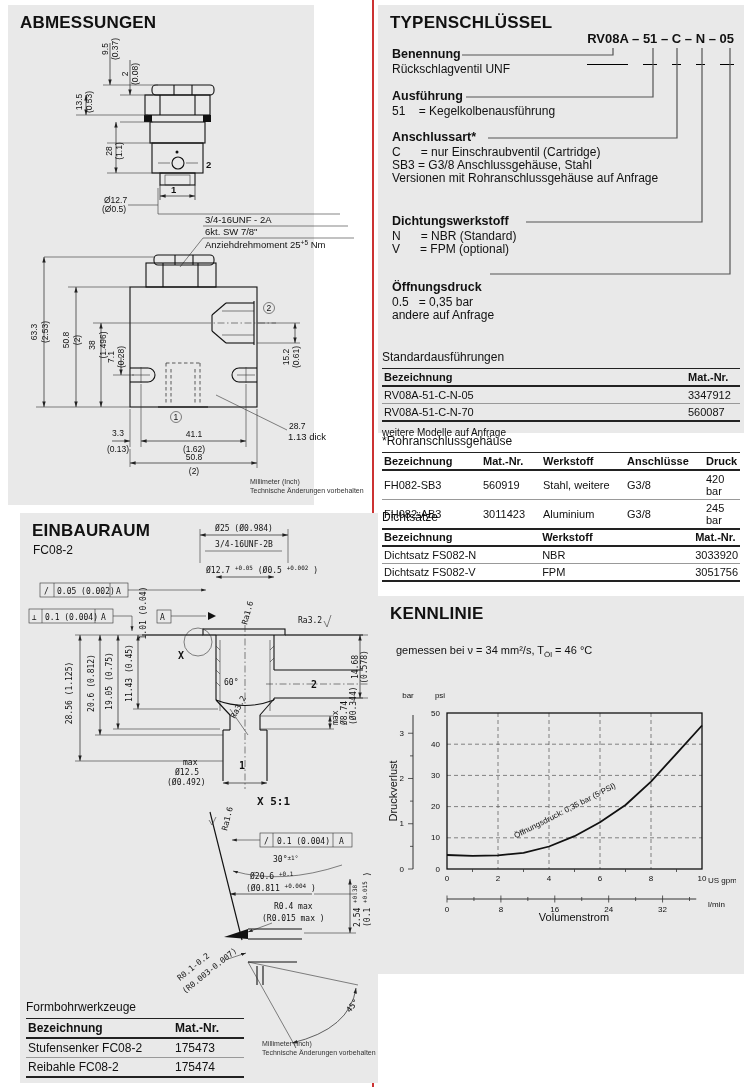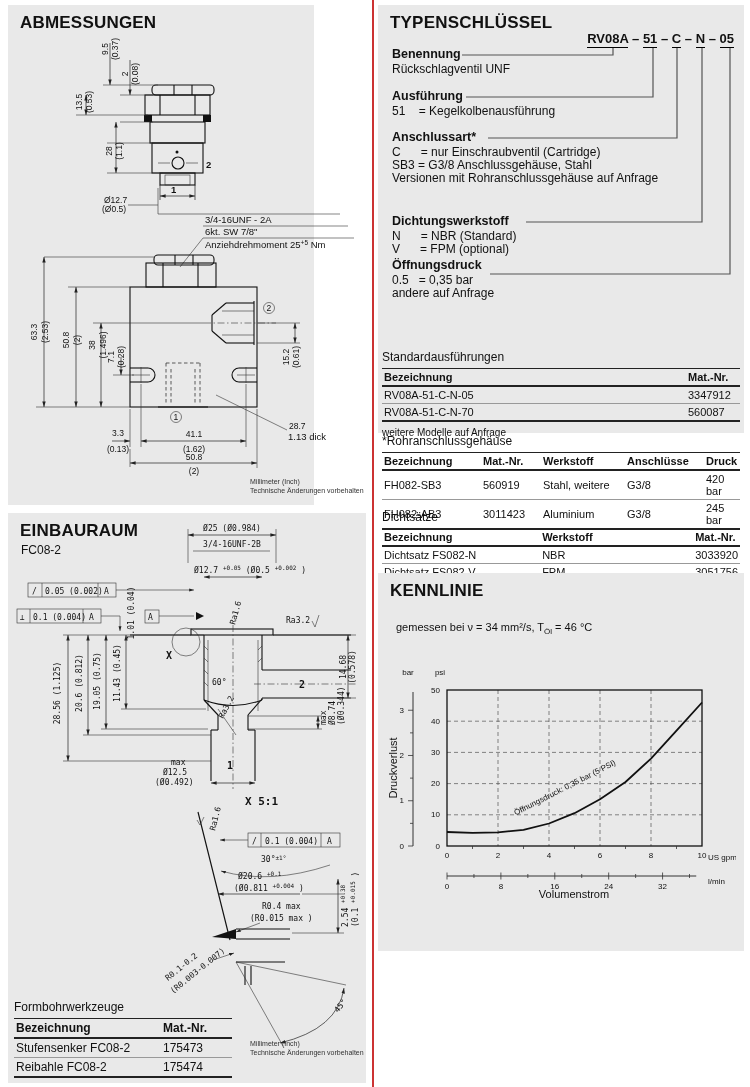--- a/index.html
+++ b/index.html
@@ -1,29 +1,29 @@
 <!DOCTYPE html>
 <html><head>
 <meta charset="utf-8">
 <style>
   html,body{margin:0;padding:0;background:#fff;}
   .page{position:relative;width:750px;height:1087px;background:#fff;overflow:hidden;
         font-family:"Liberation Sans",sans-serif;color:#111;}
   .panel{position:absolute;background:#e9e9e9;}
   #p-abm {left:8px;top:5px;width:306px;height:500px;}
-  #p-einb{left:8px;top:513px;width:358px;height:570px;}
+  #p-einb{left:20px;top:513px;width:358px;height:570px;}
   #p-typ {left:378px;top:5px;width:366px;height:428px;}
   #p-tables{position:absolute;left:378px;top:348px;width:366px;background:#fff;}
-  #p-kenn{left:378px;top:573px;width:366px;height:378px;text-align:right;}
+  #p-kenn{left:378px;top:596px;width:366px;height:378px;text-align:right;}
   .divider{position:absolute;left:372px;top:0;width:2px;height:1087px;background:#cc3333;}
   h2.sec{position:absolute;left:12px;top:8px;margin:0;font-size:17px;font-weight:bold;letter-spacing:.2px;}
   .sub{position:absolute;left:13px;top:30px;font-size:12px;}
   
   .code-line{position:absolute;top:26px;right:10px;font-size:13px;font-weight:bold;white-space:pre;}
-  .code-line .tok{border-bottom:1.5px solid #000;padding-bottom:1px;}
+  .code-line .tok{border-bottom:1.5px solid #000;padding-bottom:18px;}
   .conn{position:absolute;left:0;top:0;}
   .tgroup{position:absolute;left:14px;font-size:12px;line-height:13px;}
   .tgroup .glabel{font-weight:bold;font-size:12.5px;margin-bottom:2px;}
   .tgroup .gline{white-space:pre;}
   
   .ttl{font-size:12px;font-weight:normal;margin:0 0 4px 0;}
   table.dt{border-collapse:collapse;width:100%;font-size:11px;}
   table.dt th{text-align:left;font-weight:bold;border-top:1px solid #222;border-bottom:2px solid #222;padding:2px 2px;}
   table.dt td{border-bottom:1px solid #999;padding:2px 2px;}
   table.dt tr.last td{border-bottom:2px solid #222;margin-top:43px;}
@@ -235,21 +235,21 @@
       <div class="glabel">Anschlussart*</div>
       <div class="gline">C      = nur Einschraubventil (Cartridge)</div>
       <div class="gline">SB3 = G3/8 Anschlussgehäuse, Stahl</div>
       <div class="gline">Versionen mit Rohranschlussgehäuse auf Anfrage</div>
     </div>
     <div class="tgroup" style="top:210px">
       <div class="glabel">Dichtungswerkstoff</div>
       <div class="gline">N      = NBR (Standard)</div>
       <div class="gline">V      = FPM (optional)</div>
     </div>
-    <div class="tgroup" style="top:254px">
+    <div class="tgroup" style="top:276px">
       <div class="glabel">Öffnungsdruck</div>
       <div class="gline">0.5   = 0,35 bar</div>
       <div class="gline">andere auf Anfrage</div>
     </div>
   </section>
 
   <div id="p-tables">
     <div class="tblock" style="top:2px">
       <p class="ttl">Standardausführungen</p>
       <table class="dt">

